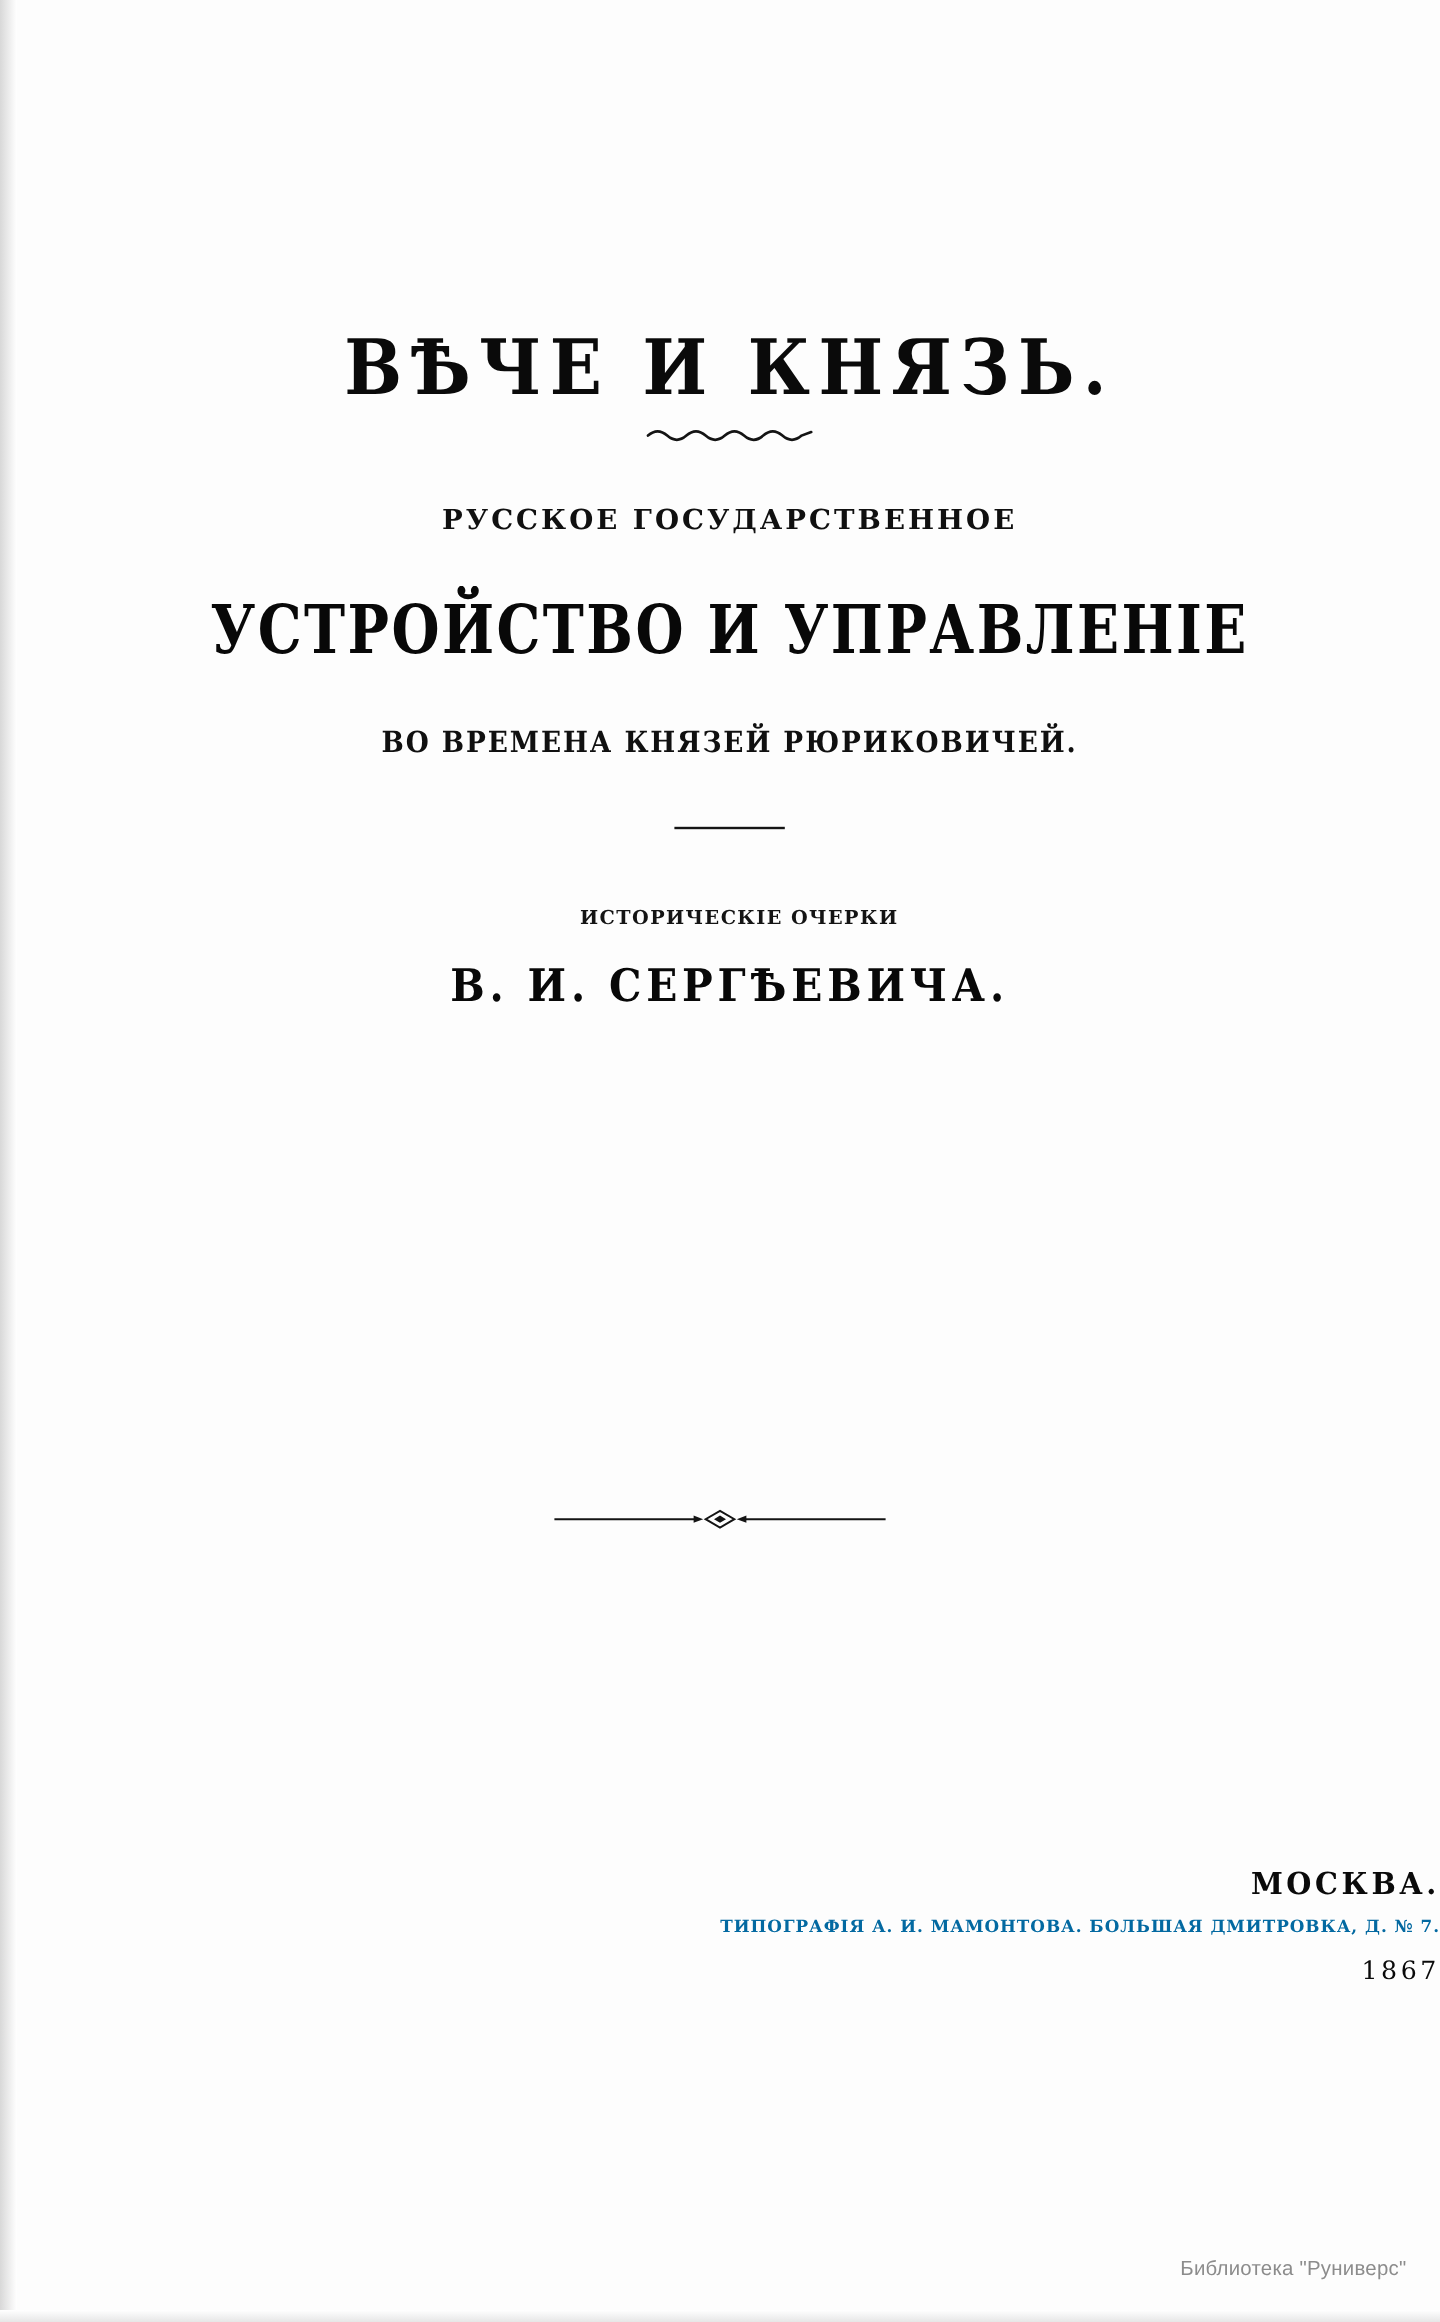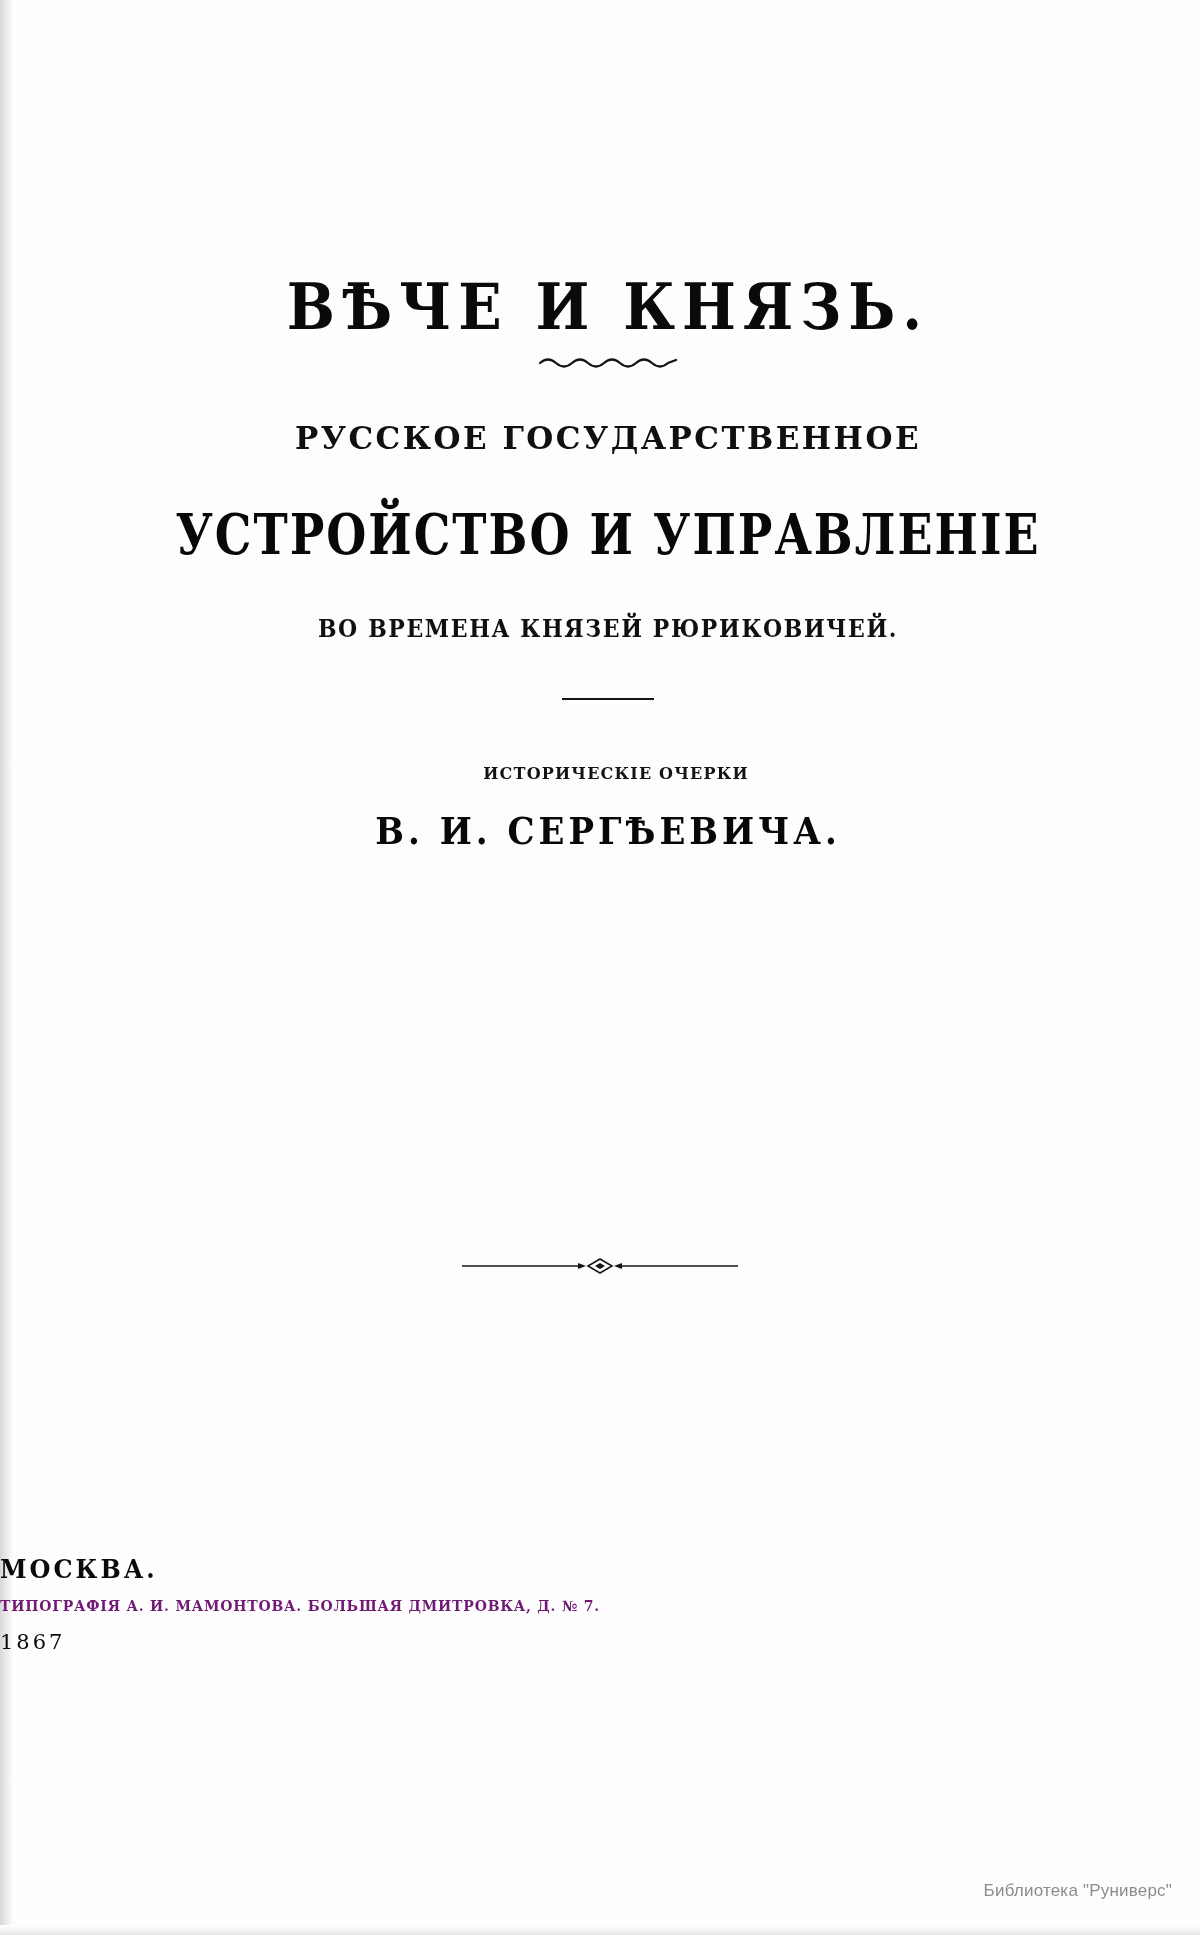--- a/index.html
+++ b/index.html
@@ -58,21 +58,21 @@
   .squiggle {
     margin: 52px auto 0 auto;
     width: 140px;
     height: 16px;
   }
 
   .subtitle-1 {
     margin: 50px 0 0 0;
     font-family: "DejaVu Serif", serif;
     font-weight: 700;
-    font-size: 31px;
+    font-size: 23px;
     letter-spacing: 2.5px;
     color: #101010;
   }
 
   .subtitle-2 {
     margin: 50px 0 0 0;
     font-family: "DejaVu Serif", serif;
     font-weight: 700;
     font-size: 46px;
     letter-spacing: 2px;
@@ -128,37 +128,37 @@
     display: flex;
     justify-content: center;
   }
   .ornament svg { display: block; }
 
   .imprint {
     position: absolute;
     left: 0;
     right: 0;
     top: 1555px;
-    text-align: left;
+    text-align: right;
   }
   .city {
     font-family: "DejaVu Serif", serif;
     font-weight: 700;
     font-size: 24px;
     letter-spacing: 3px;
     color: #0a0a0a;
     transform: scaleY(1.05);
   }
   .printer {
     margin-top: 14px;
     font-family: "DejaVu Serif", serif;
     font-weight: 700;
     font-size: 14px;
     letter-spacing: 0.8px;
-    color: #701a75;
+    color: #0369a1;
   }
   .year {
     margin-top: 16px;
     font-family: "DejaVu Serif", serif;
     font-weight: 400;
     font-size: 21px;
     letter-spacing: 3px;
     color: #0a0a0a;
   }
 

